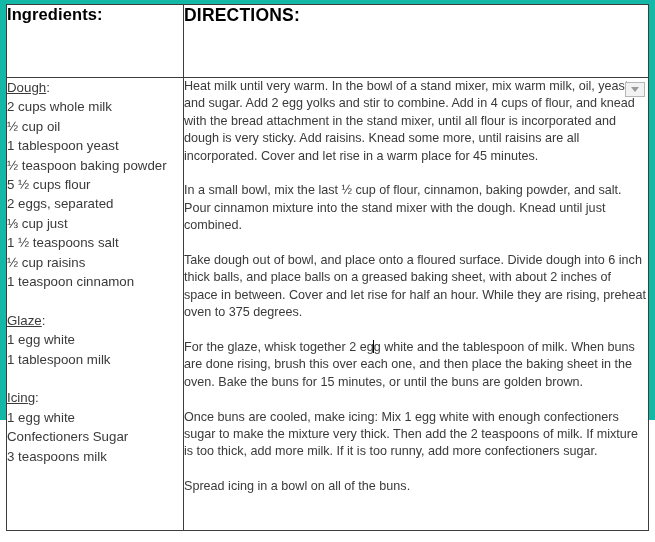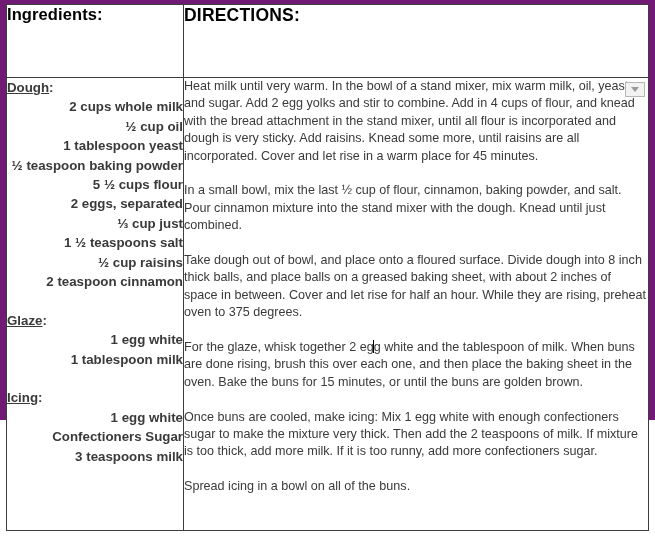--- a/index.html
+++ b/index.html
@@ -12,21 +12,21 @@
     height: 542px;
     font-family: "Liberation Sans", sans-serif;
     color: #3a3a3a;
     overflow: hidden;
   }
 
   .page {
     position: relative;
     width: 655px;
     height: 420px;
-    background: #701a75;
+    background: #14b8a6;
   }
 
   .recipe-table {
     position: absolute;
     left: 6px;
     top: 4px;
     width: 642px;
     border-collapse: collapse;
     table-layout: fixed;
   }
@@ -62,35 +62,33 @@
     font-weight: bold;
     color: #000000;
     letter-spacing: 0.2px;
     line-height: 20px;
   }
 
   
   .body-cell-ing {
     height: 452px;
     padding: 10px 0 0 9px;
-    font-weight: bold;
   }
   .body-cell-dir {
     height: 452px;
     padding: 10px 14px 0 11px;
     position: relative;
   }
 
   .ing-list {
     font-size: 13.3px;
     line-height: 19.4px;
   }
   .ing-line {
     white-space: nowrap;
-    text-align: right;
   }
   .ing-head {
     white-space: nowrap;
   }
   .ing-head .u {
     text-decoration: underline;
   }
   .ing-gap {
     height: 19.4px;
   }
@@ -164,42 +162,42 @@
               <div class="ing-head"><span class="u">Dough</span><span>:</span></div>
               <div class="ing-line">2 cups whole milk</div>
               <div class="ing-line">½ cup oil</div>
               <div class="ing-line">1 tablespoon yeast</div>
               <div class="ing-line">½ teaspoon baking powder</div>
               <div class="ing-line">5 ½ cups flour</div>
               <div class="ing-line">2 eggs, separated</div>
               <div class="ing-line">⅓ cup just</div>
               <div class="ing-line">1 ½ teaspoons salt</div>
               <div class="ing-line">½ cup raisins</div>
-              <div class="ing-line">2 teaspoon cinnamon</div>
+              <div class="ing-line">1 teaspoon cinnamon</div>
               <div class="ing-gap"></div>
               <div class="ing-head"><span class="u">Glaze</span><span>:</span></div>
               <div class="ing-line">1 egg white</div>
               <div class="ing-line">1 tablespoon milk</div>
               <div class="ing-gap"></div>
               <div class="ing-head"><span class="u">Icing</span><span>:</span></div>
               <div class="ing-line">1 egg white</div>
               <div class="ing-line">Confectioners Sugar</div>
               <div class="ing-line">3 teaspoons milk</div>
             </div>
         </td>
         <td class="body-cell-dir">
           <div class="dropdown-btn">
             <span class="chev"></span>
           </div>
           <div class="dir-body" id="dir-body">
               <p class="dir-para">Heat milk until very warm. In the bowl of a stand mixer, mix warm milk, oil, yeast, and sugar. Add 2 egg yolks and stir to combine. Add in 4 cups of flour, and knead with the bread attachment in the stand mixer, until all flour is incorporated and dough is very sticky. Add raisins. Knead some more, until raisins are all incorporated. Cover and let rise in a warm place for 45 minutes.</p>
               <div class="dir-gap"></div>
               <p class="dir-para">In a small bowl, mix the last ½ cup of flour, cinnamon, baking powder, and salt. Pour cinnamon mixture into the stand mixer with the dough. Knead until just combined.</p>
               <div class="dir-gap"></div>
-              <p class="dir-para">Take dough out of bowl, and place onto a floured surface. Divide dough into 8 inch thick balls, and place balls on a greased baking sheet, with about 2 inches of space in between. Cover and let rise for half an hour. While they are rising, preheat oven to 375 degrees.</p>
+              <p class="dir-para">Take dough out of bowl, and place onto a floured surface. Divide dough into 6 inch thick balls, and place balls on a greased baking sheet, with about 2 inches of space in between. Cover and let rise for half an hour. While they are rising, preheat oven to 375 degrees.</p>
               <div class="dir-gap"></div>
               <p class="dir-para"><span>For the glaze, whisk together 2 eg</span><span class="caret"></span><span>g white and the tablespoon of milk. When buns are done rising, brush this over each one, and then place the baking sheet in the oven. Bake the buns for 15 minutes, or until the buns are golden brown.</span></p>
               <div class="dir-gap"></div>
               <p class="dir-para">Once buns are cooled, make icing: Mix 1 egg white with enough confectioners sugar to make the mixture very thick. Then add the 2 teaspoons of milk. If mixture is too thick, add more milk. If it is too runny, add more confectioners sugar.</p>
               <div class="dir-gap"></div>
               <p class="dir-para">Spread icing in a bowl on all of the buns.</p>
             </div>
         </td>
       </tr>
     </tbody>

